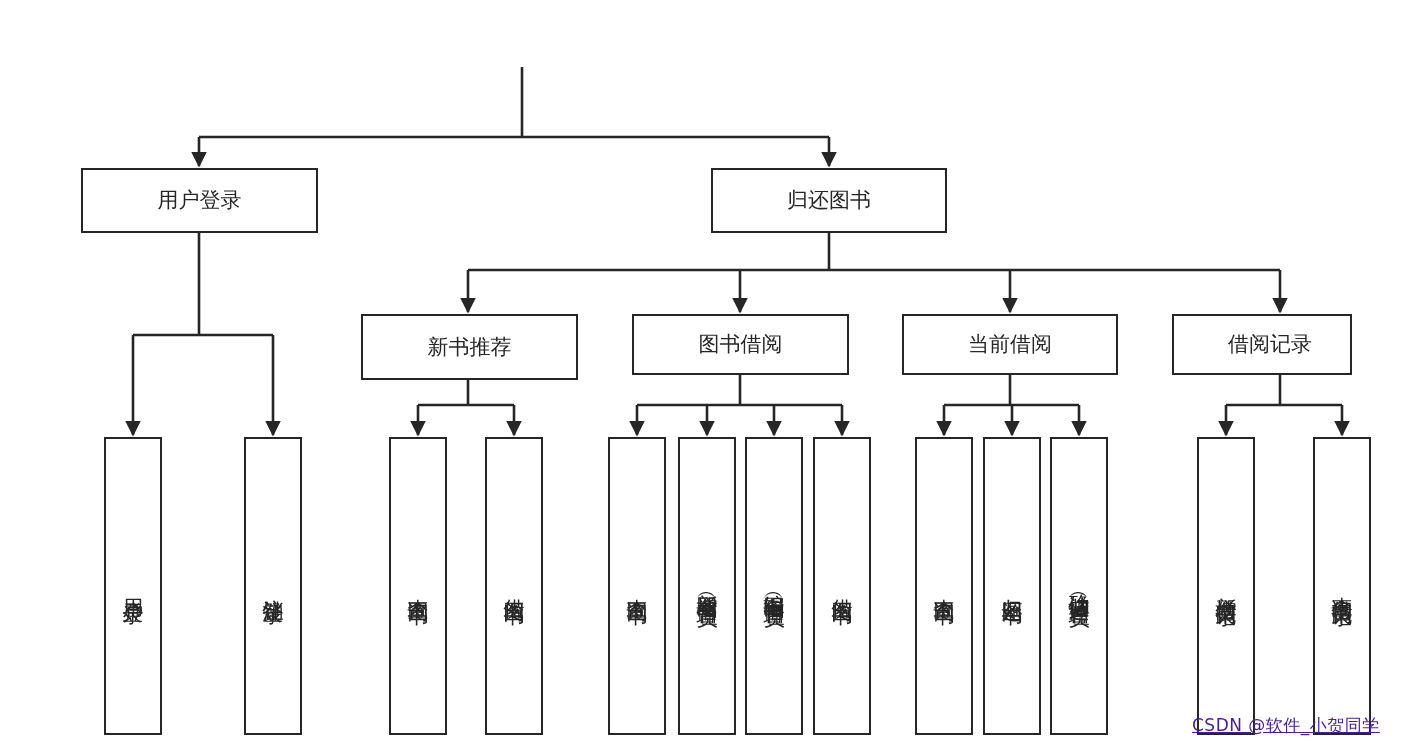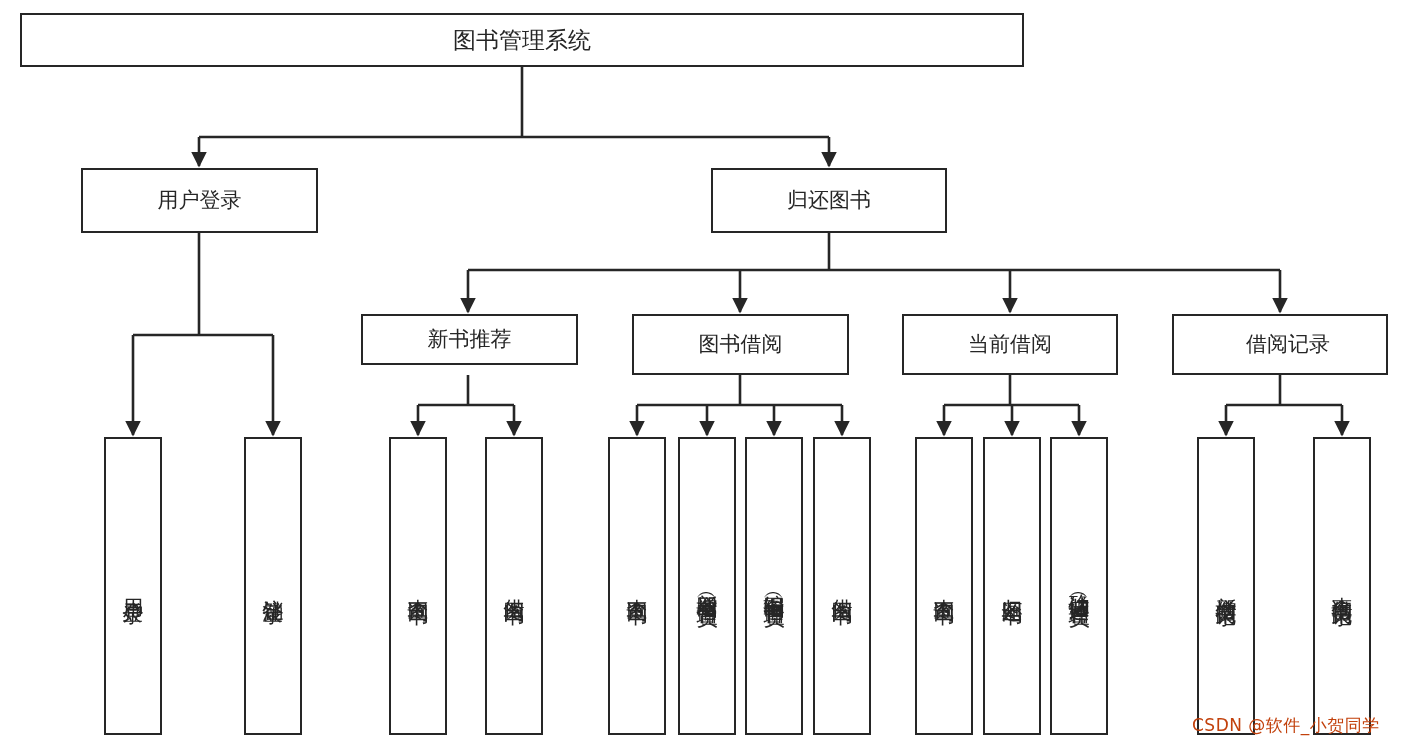--- a/index.html
+++ b/index.html
@@ -51,23 +51,24 @@
     letter-spacing: 2px;
     padding: 4px 0;
   }
   .node.leaf .vtext {
     display: block;
     white-space: normal;
   }
   .watermark {
     position: absolute;
     font-size: 17px;
-    color: #c2410c;
+    color: #4c1d95;
     white-space: nowrap;
     letter-spacing: 0.5px;
+    text-decoration: underline;
   }
 </style>
 </head>
 <body>
 
 <div id="canvas">
 
   <svg class="wires" viewBox="0 0 1405 747" xmlns="http://www.w3.org/2000/svg">
     <defs>
       <marker id="arrow" viewBox="0 0 10 10" refX="9" refY="5" markerWidth="6" markerHeight="6" orient="auto-start-reverse">
@@ -111,41 +112,38 @@
       <path d="M 1012 405 L 1012 435" marker-end="url(#arrow)"></path>
       <path d="M 1079 405 L 1079 435" marker-end="url(#arrow)"></path>
 
       <path d="M 1280 375 L 1280 405"></path>
       <path d="M 1226 405 L 1342 405"></path>
       <path d="M 1226 405 L 1226 435" marker-end="url(#arrow)"></path>
       <path d="M 1342 405 L 1342 435" marker-end="url(#arrow)"></path>
     </g>
   </svg>
 
-  <div class="node root" style="left:20px; top:13px; width:1004px; height:54px;">
-    <span>图书管理系统</span>
-  </div>
 
   <div class="node lvl2" style="left:81px; top:168px; width:237px; height:65px;">
     <span>用户登录</span>
   </div>
   <div class="node lvl2" style="left:711px; top:168px; width:236px; height:65px;">
     <span>归还图书</span>
   </div>
 
-  <div class="node lvl3" style="left:361px; top:314px; width:217px; height:51px;">
+  <div class="node lvl3" style="left:361px; top:314px; width:217px; height:66px;">
     <span>新书推荐</span>
   </div>
   <div class="node lvl3" style="left:902px; top:314px; width:216px; height:61px;">
     <span>当前借阅</span>
   </div>
   <div class="node lvl3" style="left:632px; top:314px; width:217px; height:61px;">
     <span>图书借阅</span>
   </div>
-  <div class="node lvl3" style="left:1172px; top:314px; width:216px; height:61px;padding-left:16px;">
+  <div class="node lvl3" style="left:1172px; top:314px; width:180px; height:61px;padding-left:16px;">
     <span>借阅记录</span>
   </div>
 
   <div class="node leaf" style="left:104px; top:437px; width:58px; height:298px;">
     <span class="vtext">用户登录</span>
   </div>
   <div class="node leaf" style="left:244px; top:437px; width:58px; height:298px;">
     <span class="vtext">注销登录</span>
   </div>
   <div class="node leaf" style="left:389px; top:437px; width:58px; height:298px;">

